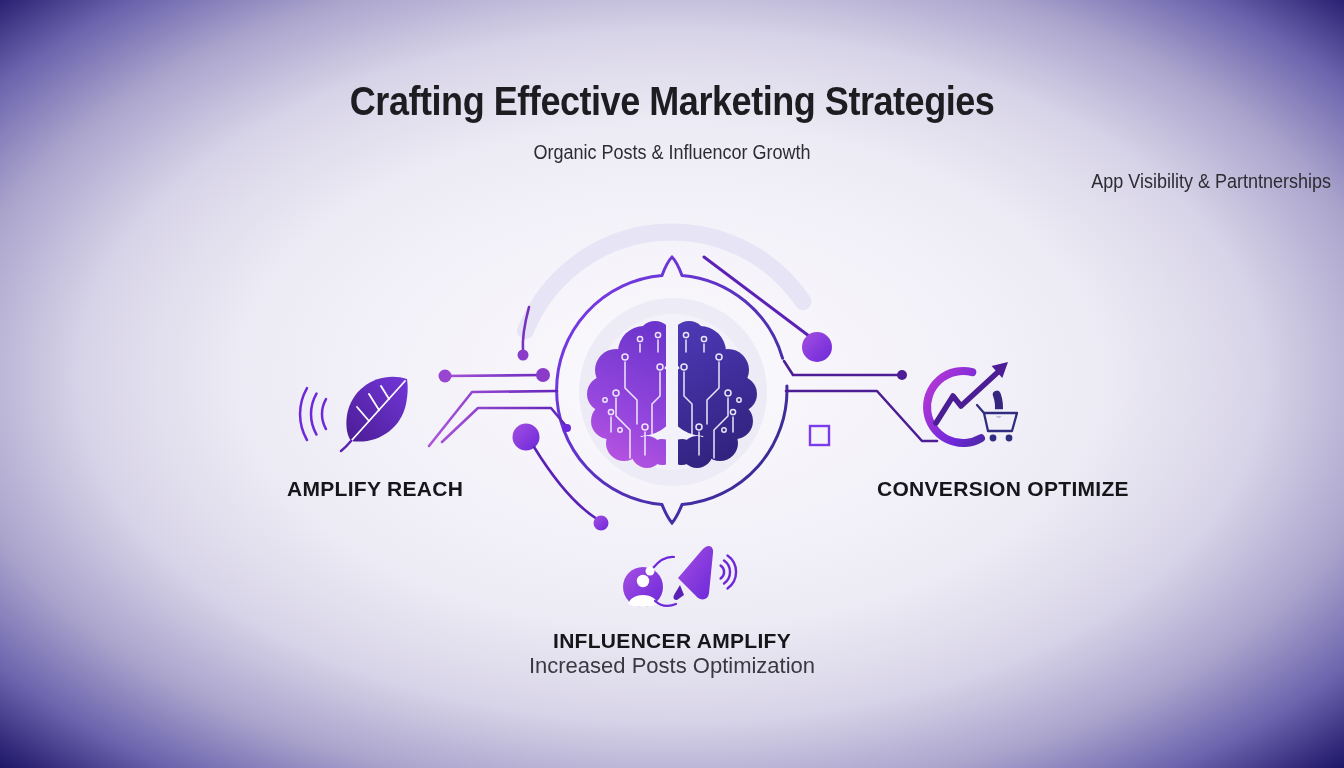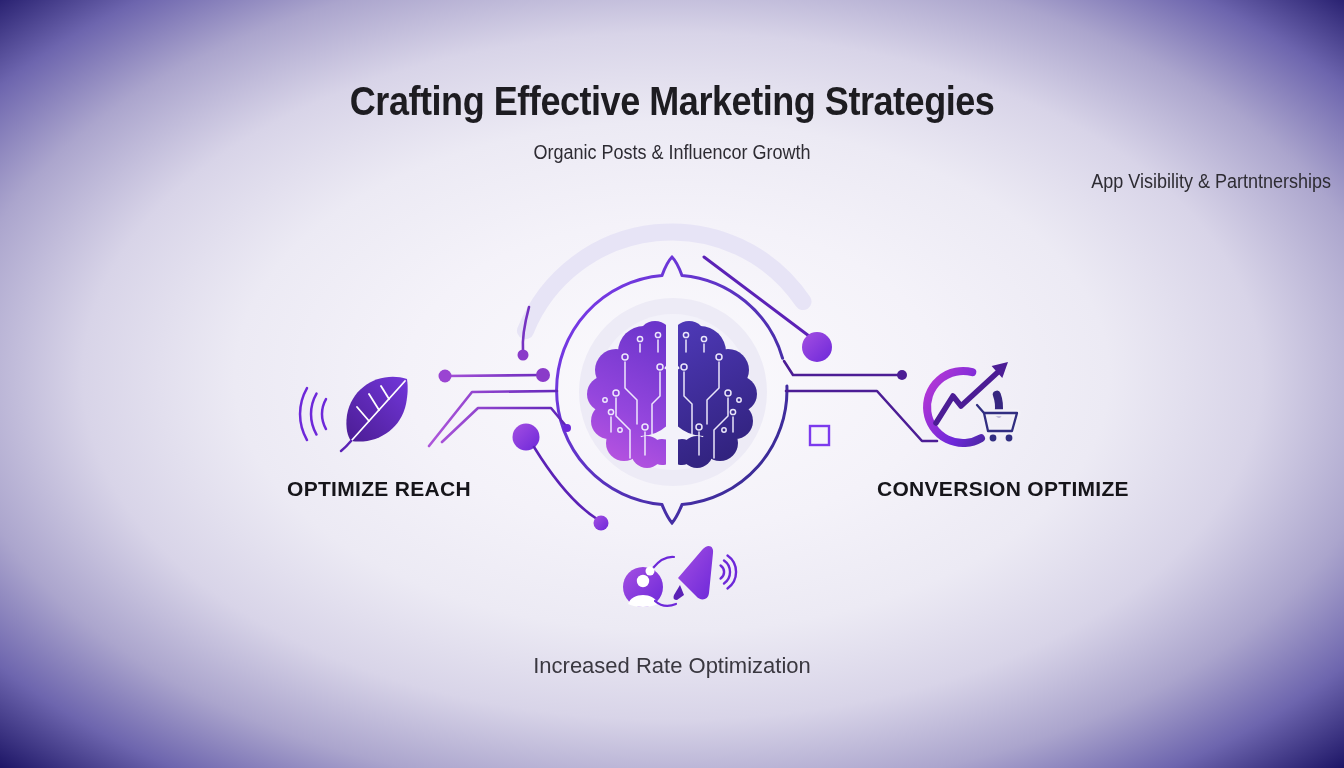--- a/index.html
+++ b/index.html
@@ -220,16 +220,17 @@
       <path d="M678,578 L702,550 C708,543 714,546 713,553 L709,593 C708,601 700,601 696,596 Z" fill="url(#dotGrad)"></path>
       <path d="M680,585 L674,595 Q672,600 677,600 L684,595 Z" fill="#5b21b6"></path>
       <g fill="none" stroke="#6d28d9" stroke-width="2.4" stroke-linecap="round">
         <path d="M720.6,565.4 A8 8 0 0 1 720.6,578.6"></path>
         <path d="M724,560.5 A14 14 0 0 1 724,583.5"></path>
         <path d="M727.5,555.6 A20 20 0 0 1 727.5,588.4"></path>
       </g>
     </g>
   </svg>
 
-  <div class="label lab-organic">OPTIMIZE REACH</div>
+  <div class="label lab-organic">AMPLIFY REACH</div>
   <div class="label lab-conversion">CONVERSION OPTIMIZE</div>
-  <div class="sublabel">Increased Rate Optimization</div>
+  <div class="label lab-influencer">INFLUENCER AMPLIFY</div>
+  <div class="sublabel">Increased Posts Optimization</div>
 </div>
 
 </body></html>

